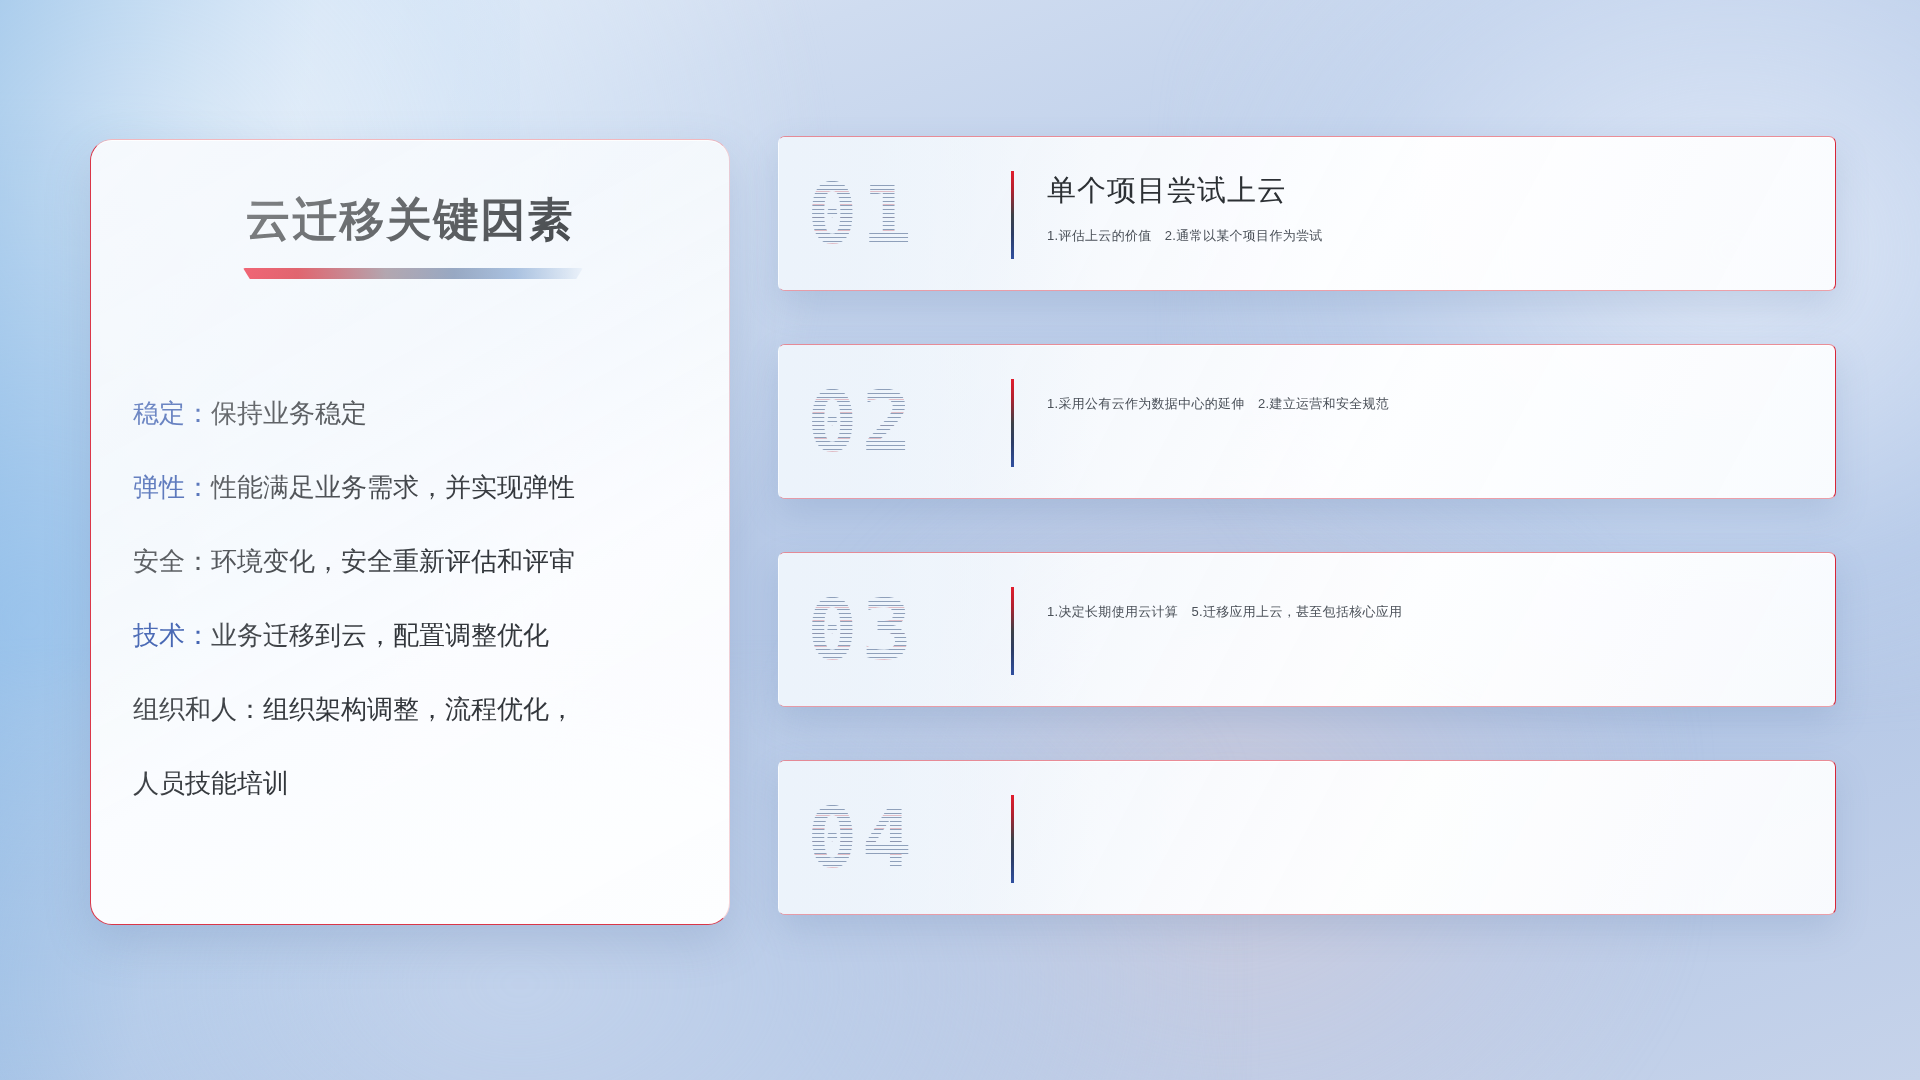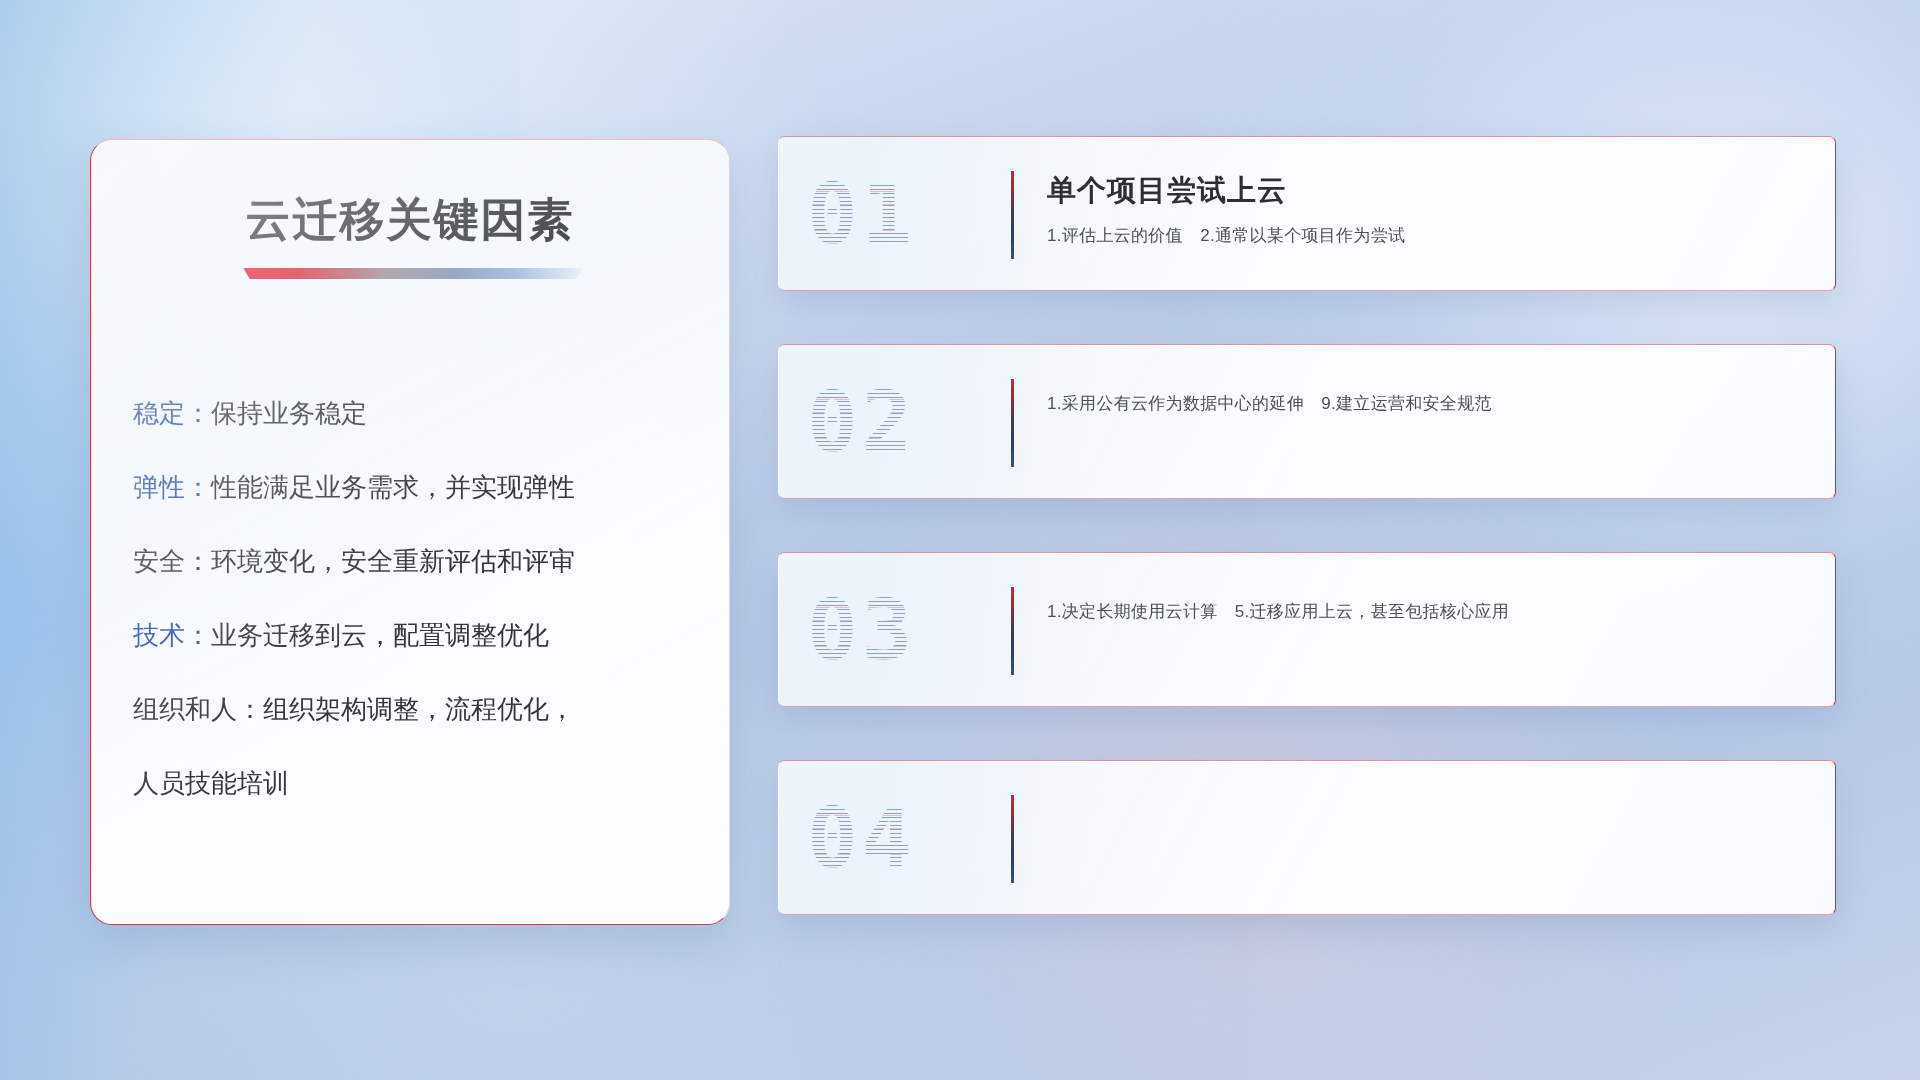--- a/index.html
+++ b/index.html
@@ -141,25 +141,25 @@
   }
 
   .card-divider {
     position:absolute; left:232px; top:34px; width:3px; height:88px;
     background:linear-gradient(180deg,#e21d2e 0%, #b2202e 22%, #3c4147 50%, #2c3d66 72%, #2f4fa0 100%);
     z-index:3;
   }
 
   .card-body { position:absolute; left:268px; top:33px; right:24px; z-index:3; }
   .card-title {
-    font-size:29px; font-weight:bold; color:#2c3034; letter-spacing:1px;
+    font-size:29px; font-weight:normal; color:#2c3034; letter-spacing:1px;
     line-height:40px;
   }
   .card-sub {
-    margin-top:12px; font-size:17px; color:#4a5058; letter-spacing:0.3px;
+    margin-top:12px; font-size:13px; color:#4a5058; letter-spacing:0.3px;
     line-height:28px; white-space:pre;
   }
 </style>
 </head>
 <body>
 
 <div class="bg">
   <div class="bg-base"></div>
   <div class="bg-blob1"></div>
   <div class="bg-blob2"></div>
@@ -207,21 +207,21 @@
         <div class="card-title">单个项目尝试上云</div>
         <div class="card-sub">1.评估上云的价值　2.通常以某个项目作为尝试</div>
       </div>
     </article>
 
     <article class="card">
       <div class="card-num-tint">02</div>
       <div class="card-num">02</div>
       <div class="card-divider"></div>
       <div class="card-body">
-        <div class="card-sub">1.采用公有云作为数据中心的延伸　9.建立运营和安全规范</div>
+        <div class="card-sub">1.采用公有云作为数据中心的延伸　2.建立运营和安全规范</div>
       </div>
     </article>
 
     <article class="card">
       <div class="card-num-tint">03</div>
       <div class="card-num">03</div>
       <div class="card-divider"></div>
       <div class="card-body">
         <div class="card-sub">1.决定长期使用云计算　5.迁移应用上云，甚至包括核心应用</div>
       </div>

